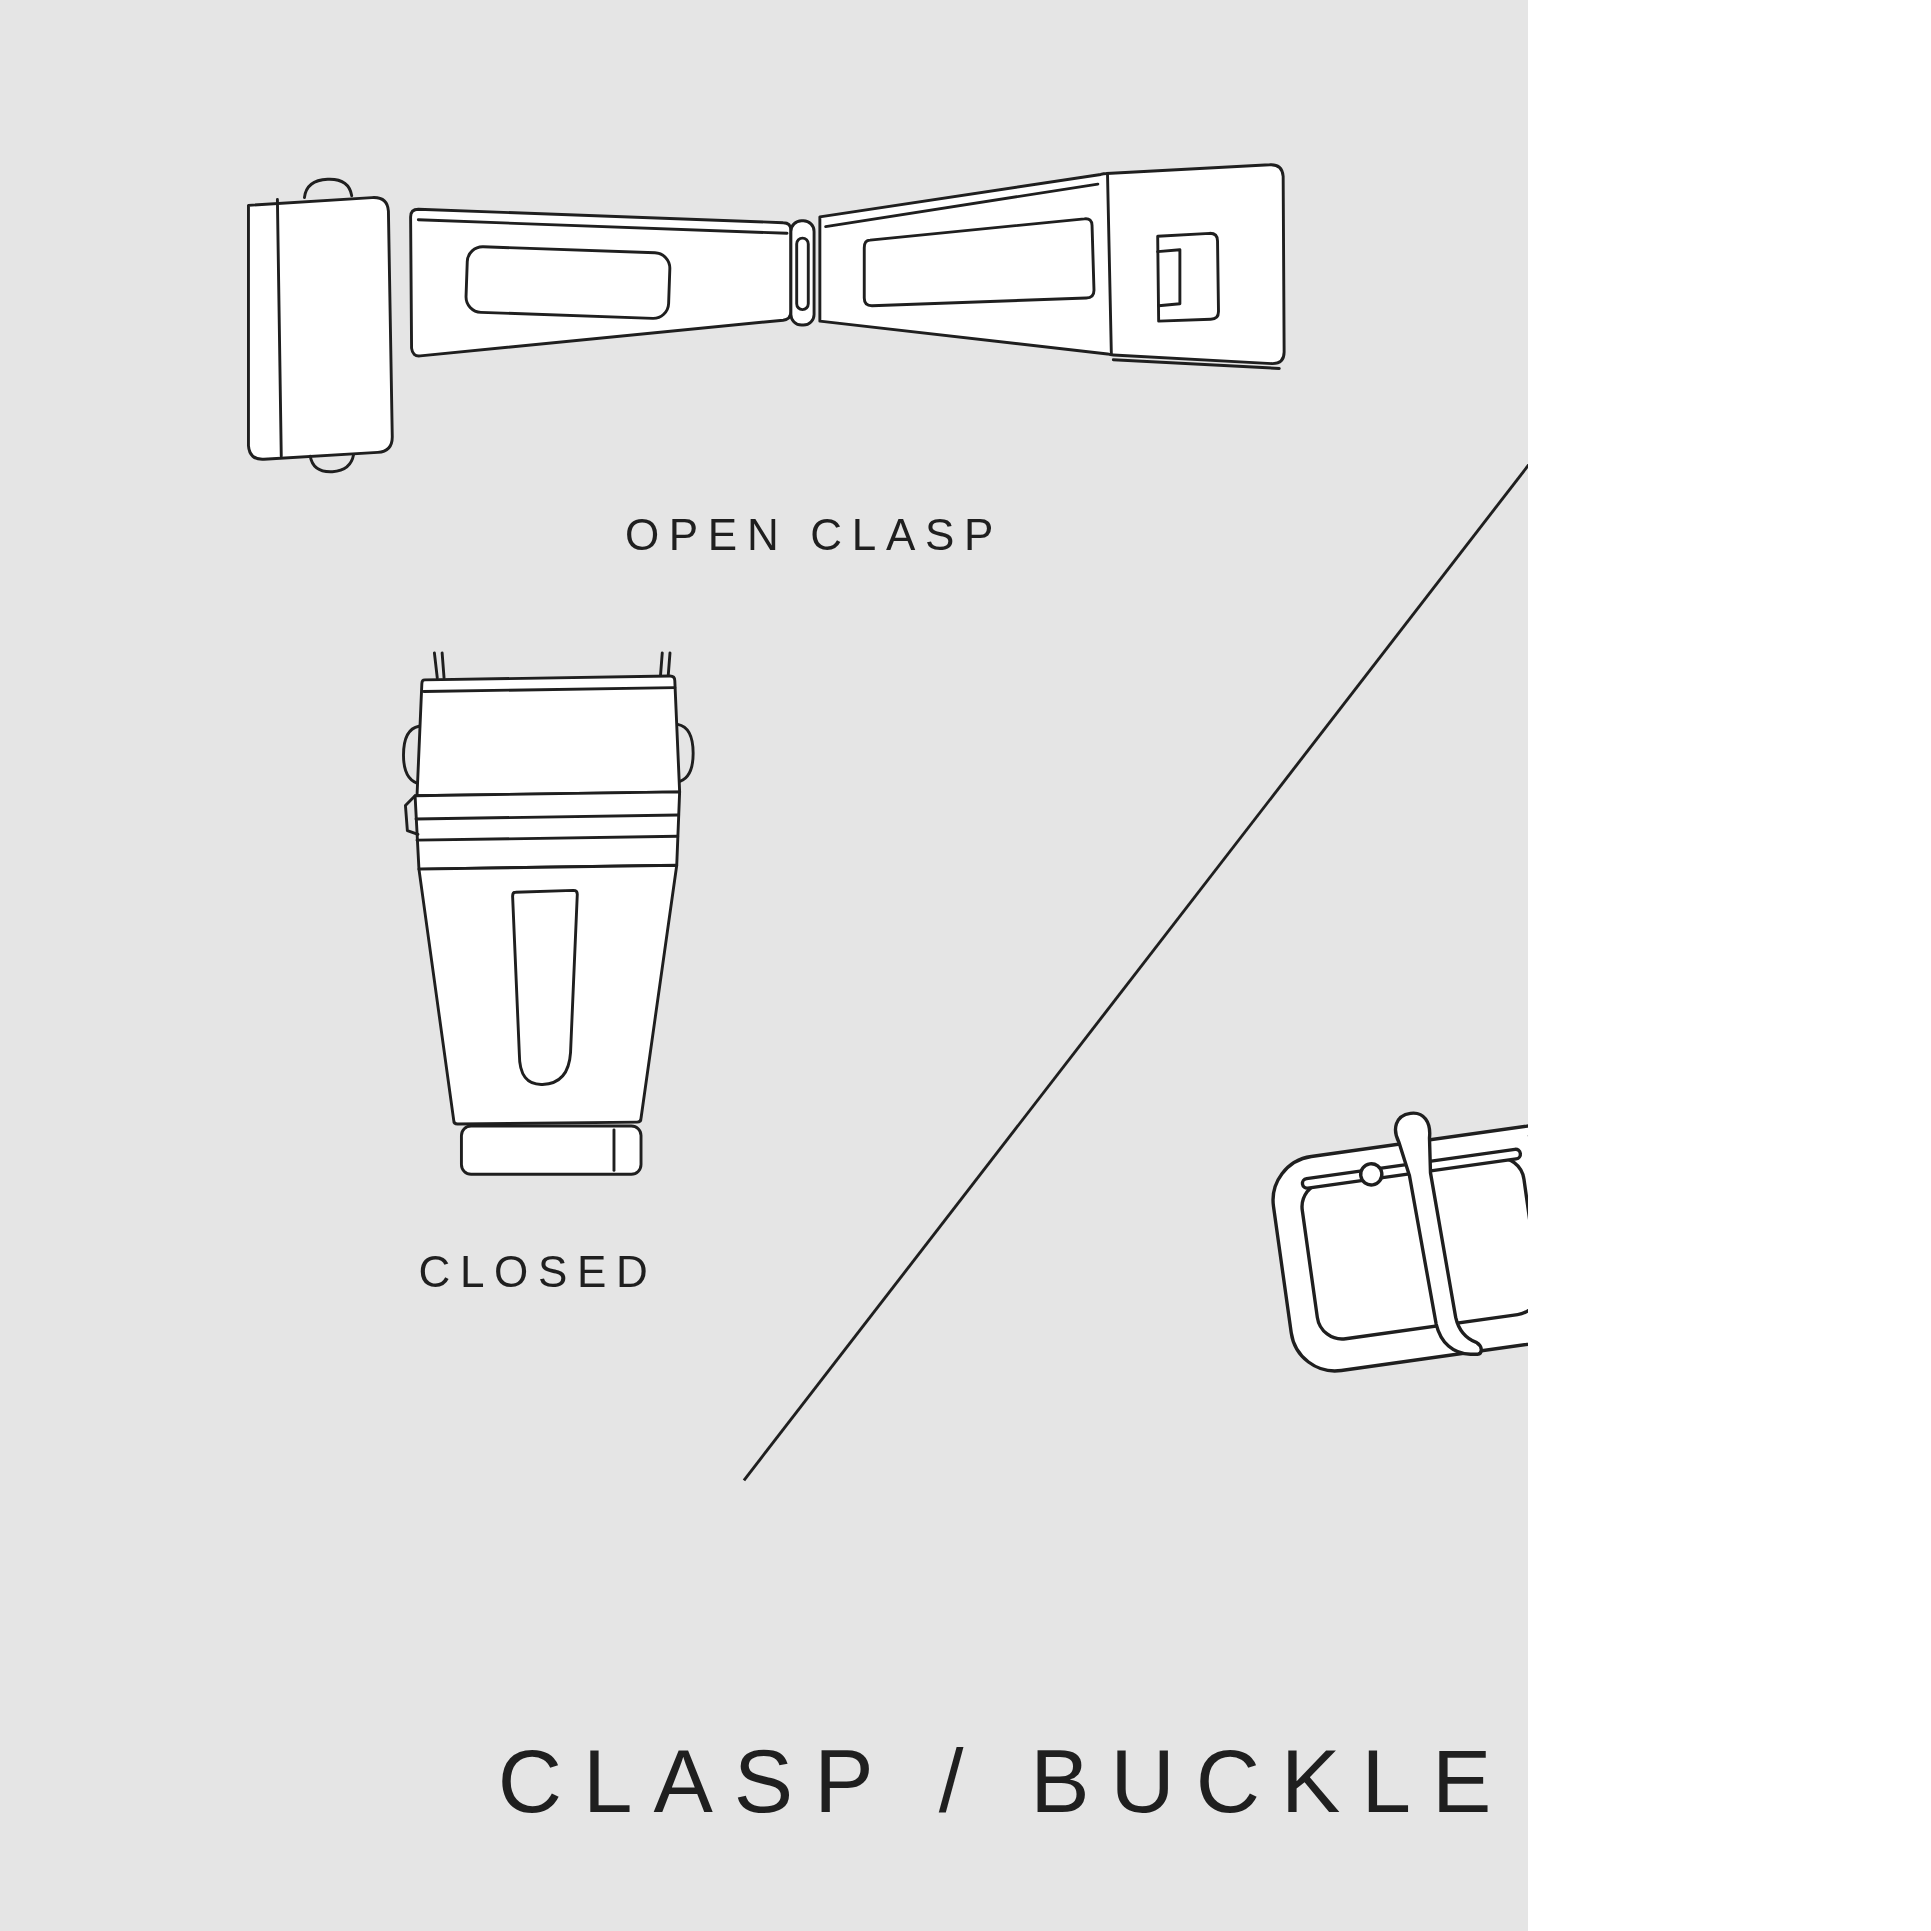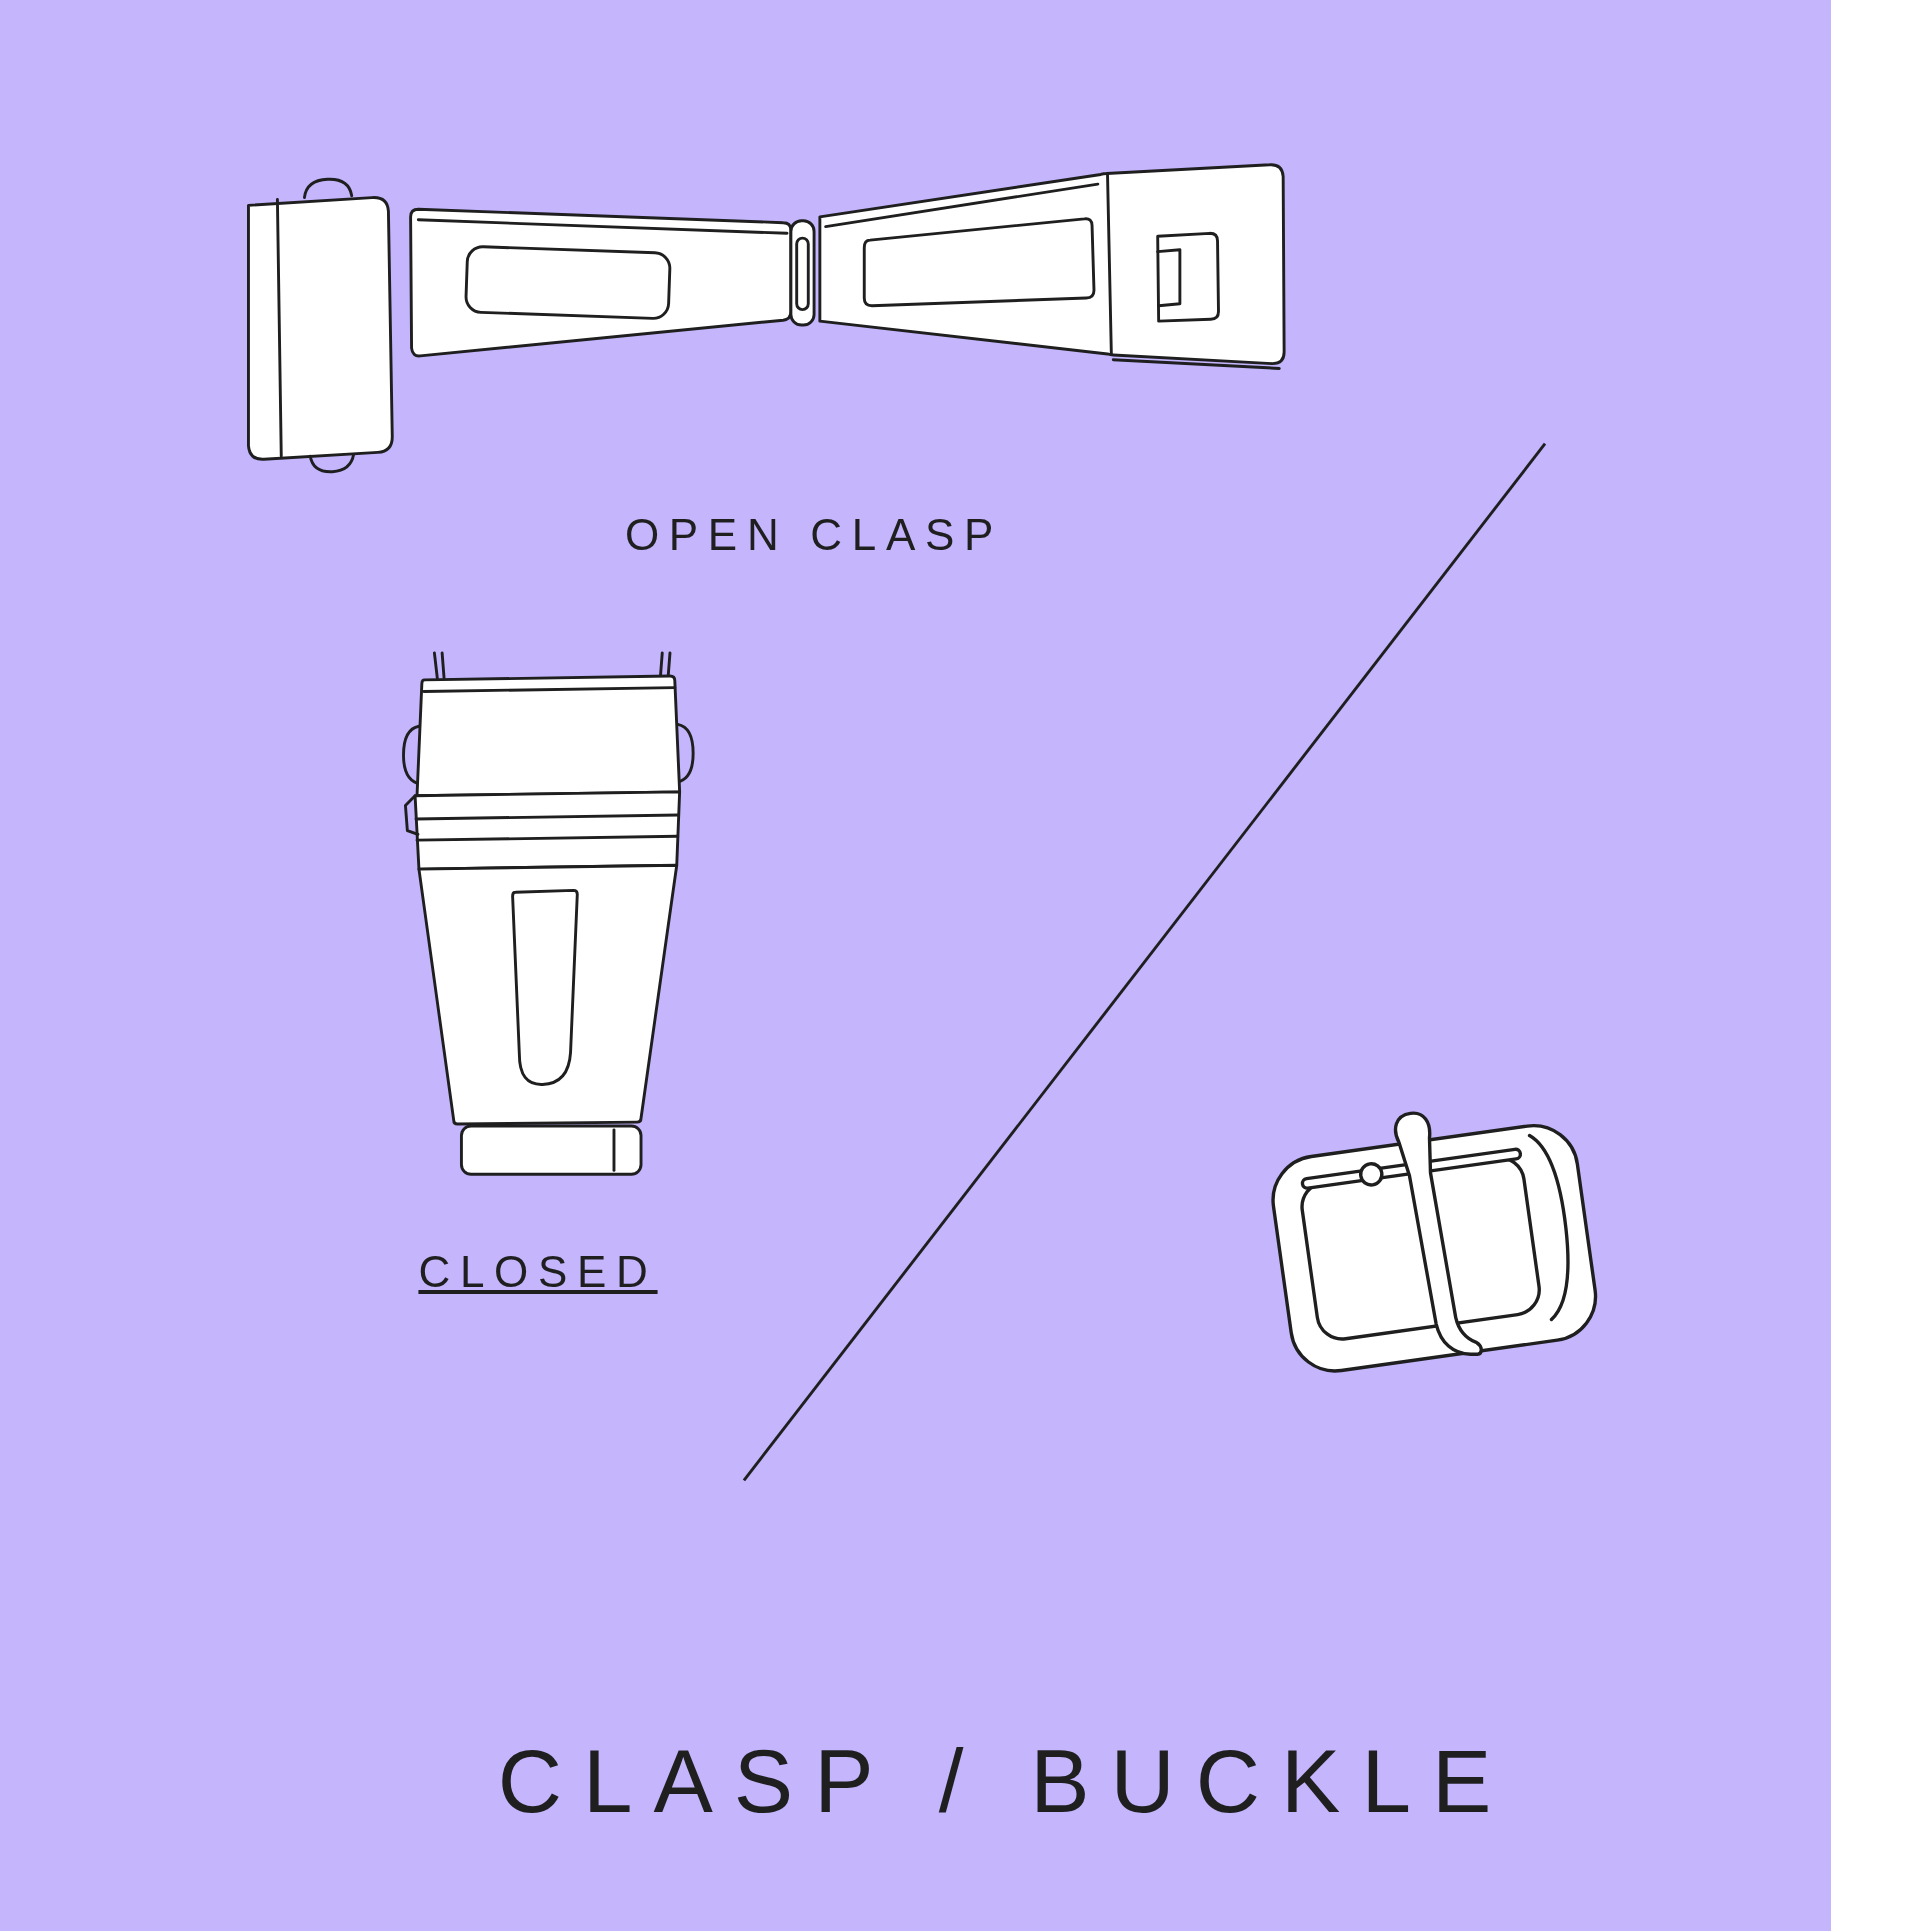--- a/index.html
+++ b/index.html
@@ -1,21 +1,21 @@
 <!DOCTYPE html>
 <html><head>
 <meta charset="utf-8">
 <style>
   html,body{margin:0;padding:0;}
   body{background:#ffffff;font-family:"Liberation Sans", sans-serif;}
   .canvas{
     position:relative;
-    width:1831px;
+    width:1528px;
     height:1931px;
-    background:#c4b5fd;
+    background:#e5e5e5;
     overflow:hidden;
   }
   .illu{position:absolute;}
   .illu svg{display:block;width:100%;height:100%;}
   .caption{
     position:absolute;
     transform:translateX(-50%);
     color:#1f1f1f;
     font-size:44px;
     letter-spacing:9.7px;
@@ -94,21 +94,21 @@
         <path d="M36,228 L303,224 L266,486 Q266,490 262,490 L76,492 Q72,492 72,488 Z"></path>
 
         <path d="M136,252 L196,250 Q200,250 200,254 L193,418 Q191,450 164,451 Q140,452 140,420 L133,256 Q133,252 136,252 Z"></path>
 
         <rect x="80" y="494" width="186" height="50" rx="10"></rect>
         <line x1="238" y1="498" x2="238" y2="540"></line>
       </g>
     </svg>
   </div>
 
-  <div class="caption" style="left:538px;top:1247px;text-decoration:underline;">CLOSED</div>
+  <div class="caption" style="left:538px;top:1247px;">CLOSED</div>
 
   <div class="illu" style="left:736px;top:436px;width:816px;height:1052px;">
     <svg viewBox="0 0 845 1090">
       <line x1="838" y1="8" x2="8" y2="1082" stroke="#1f1f1f" stroke-width="3"></line>
     </svg>
   </div>
 
   <div class="illu" style="left:1238px;top:1079px;width:386px;height:357px;">
     <svg viewBox="0 0 400 370">
       <g class="stroke" stroke-width="3.5" transform="rotate(-8 200 180)">

